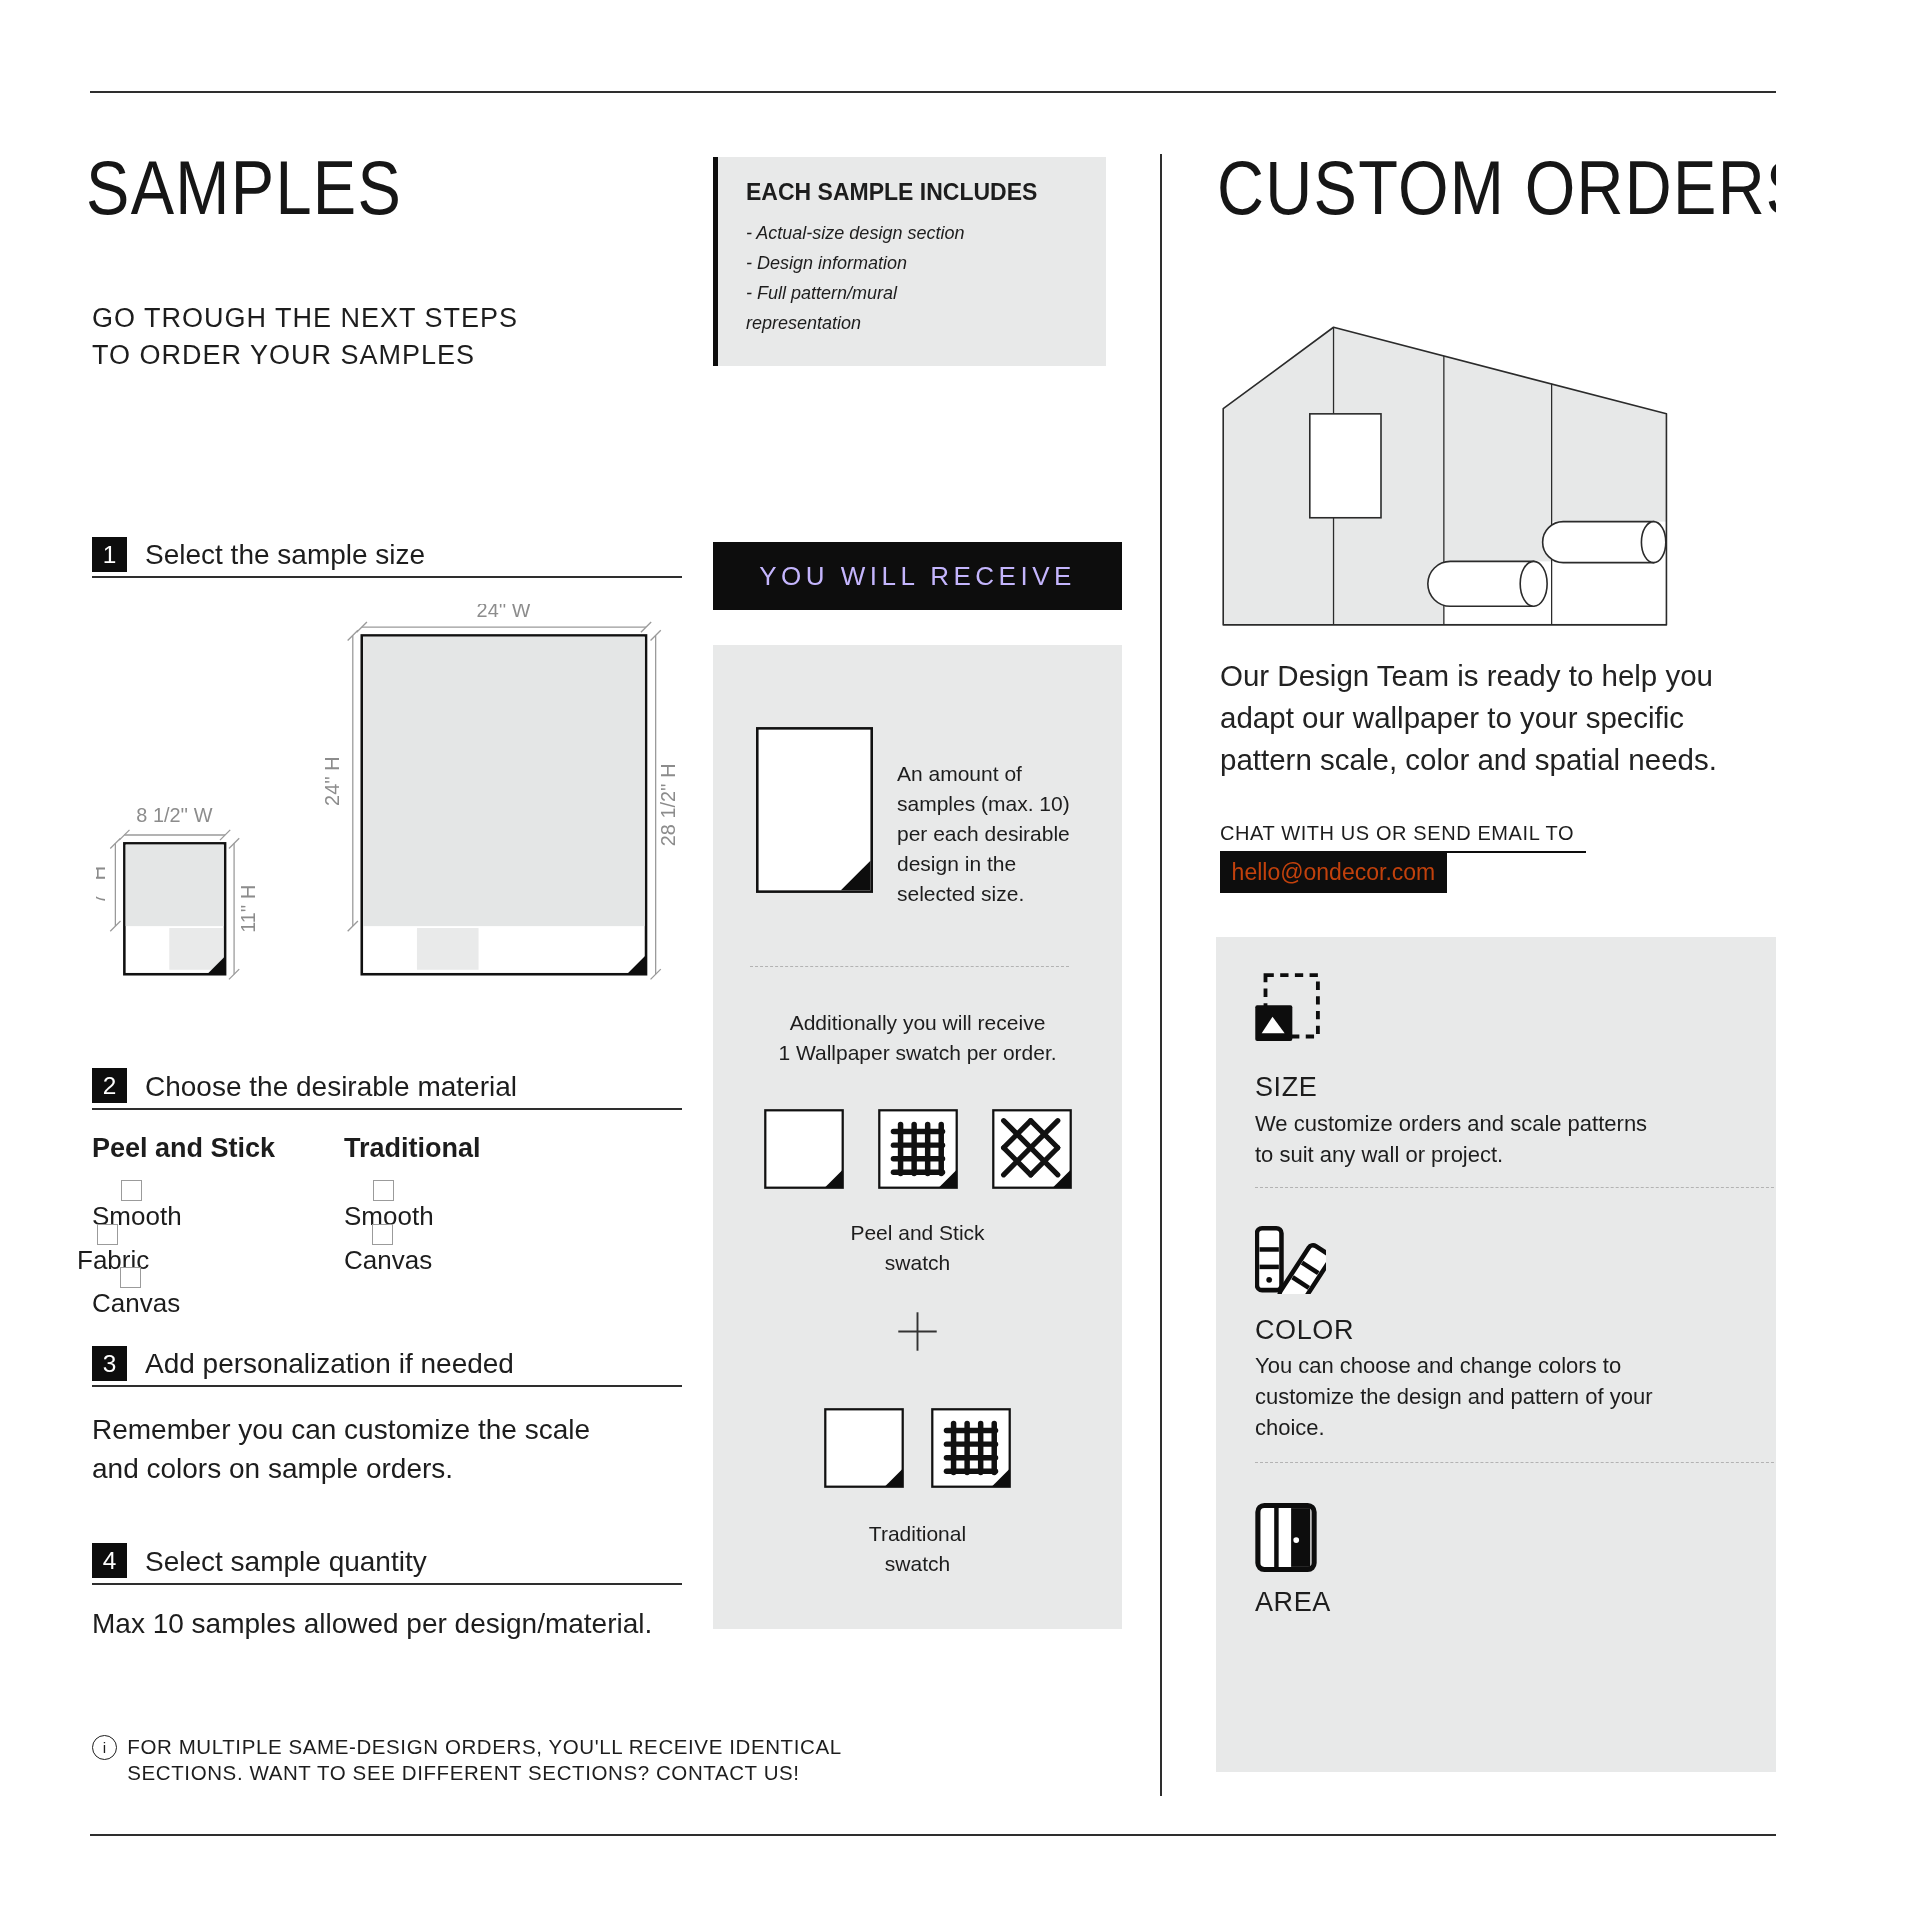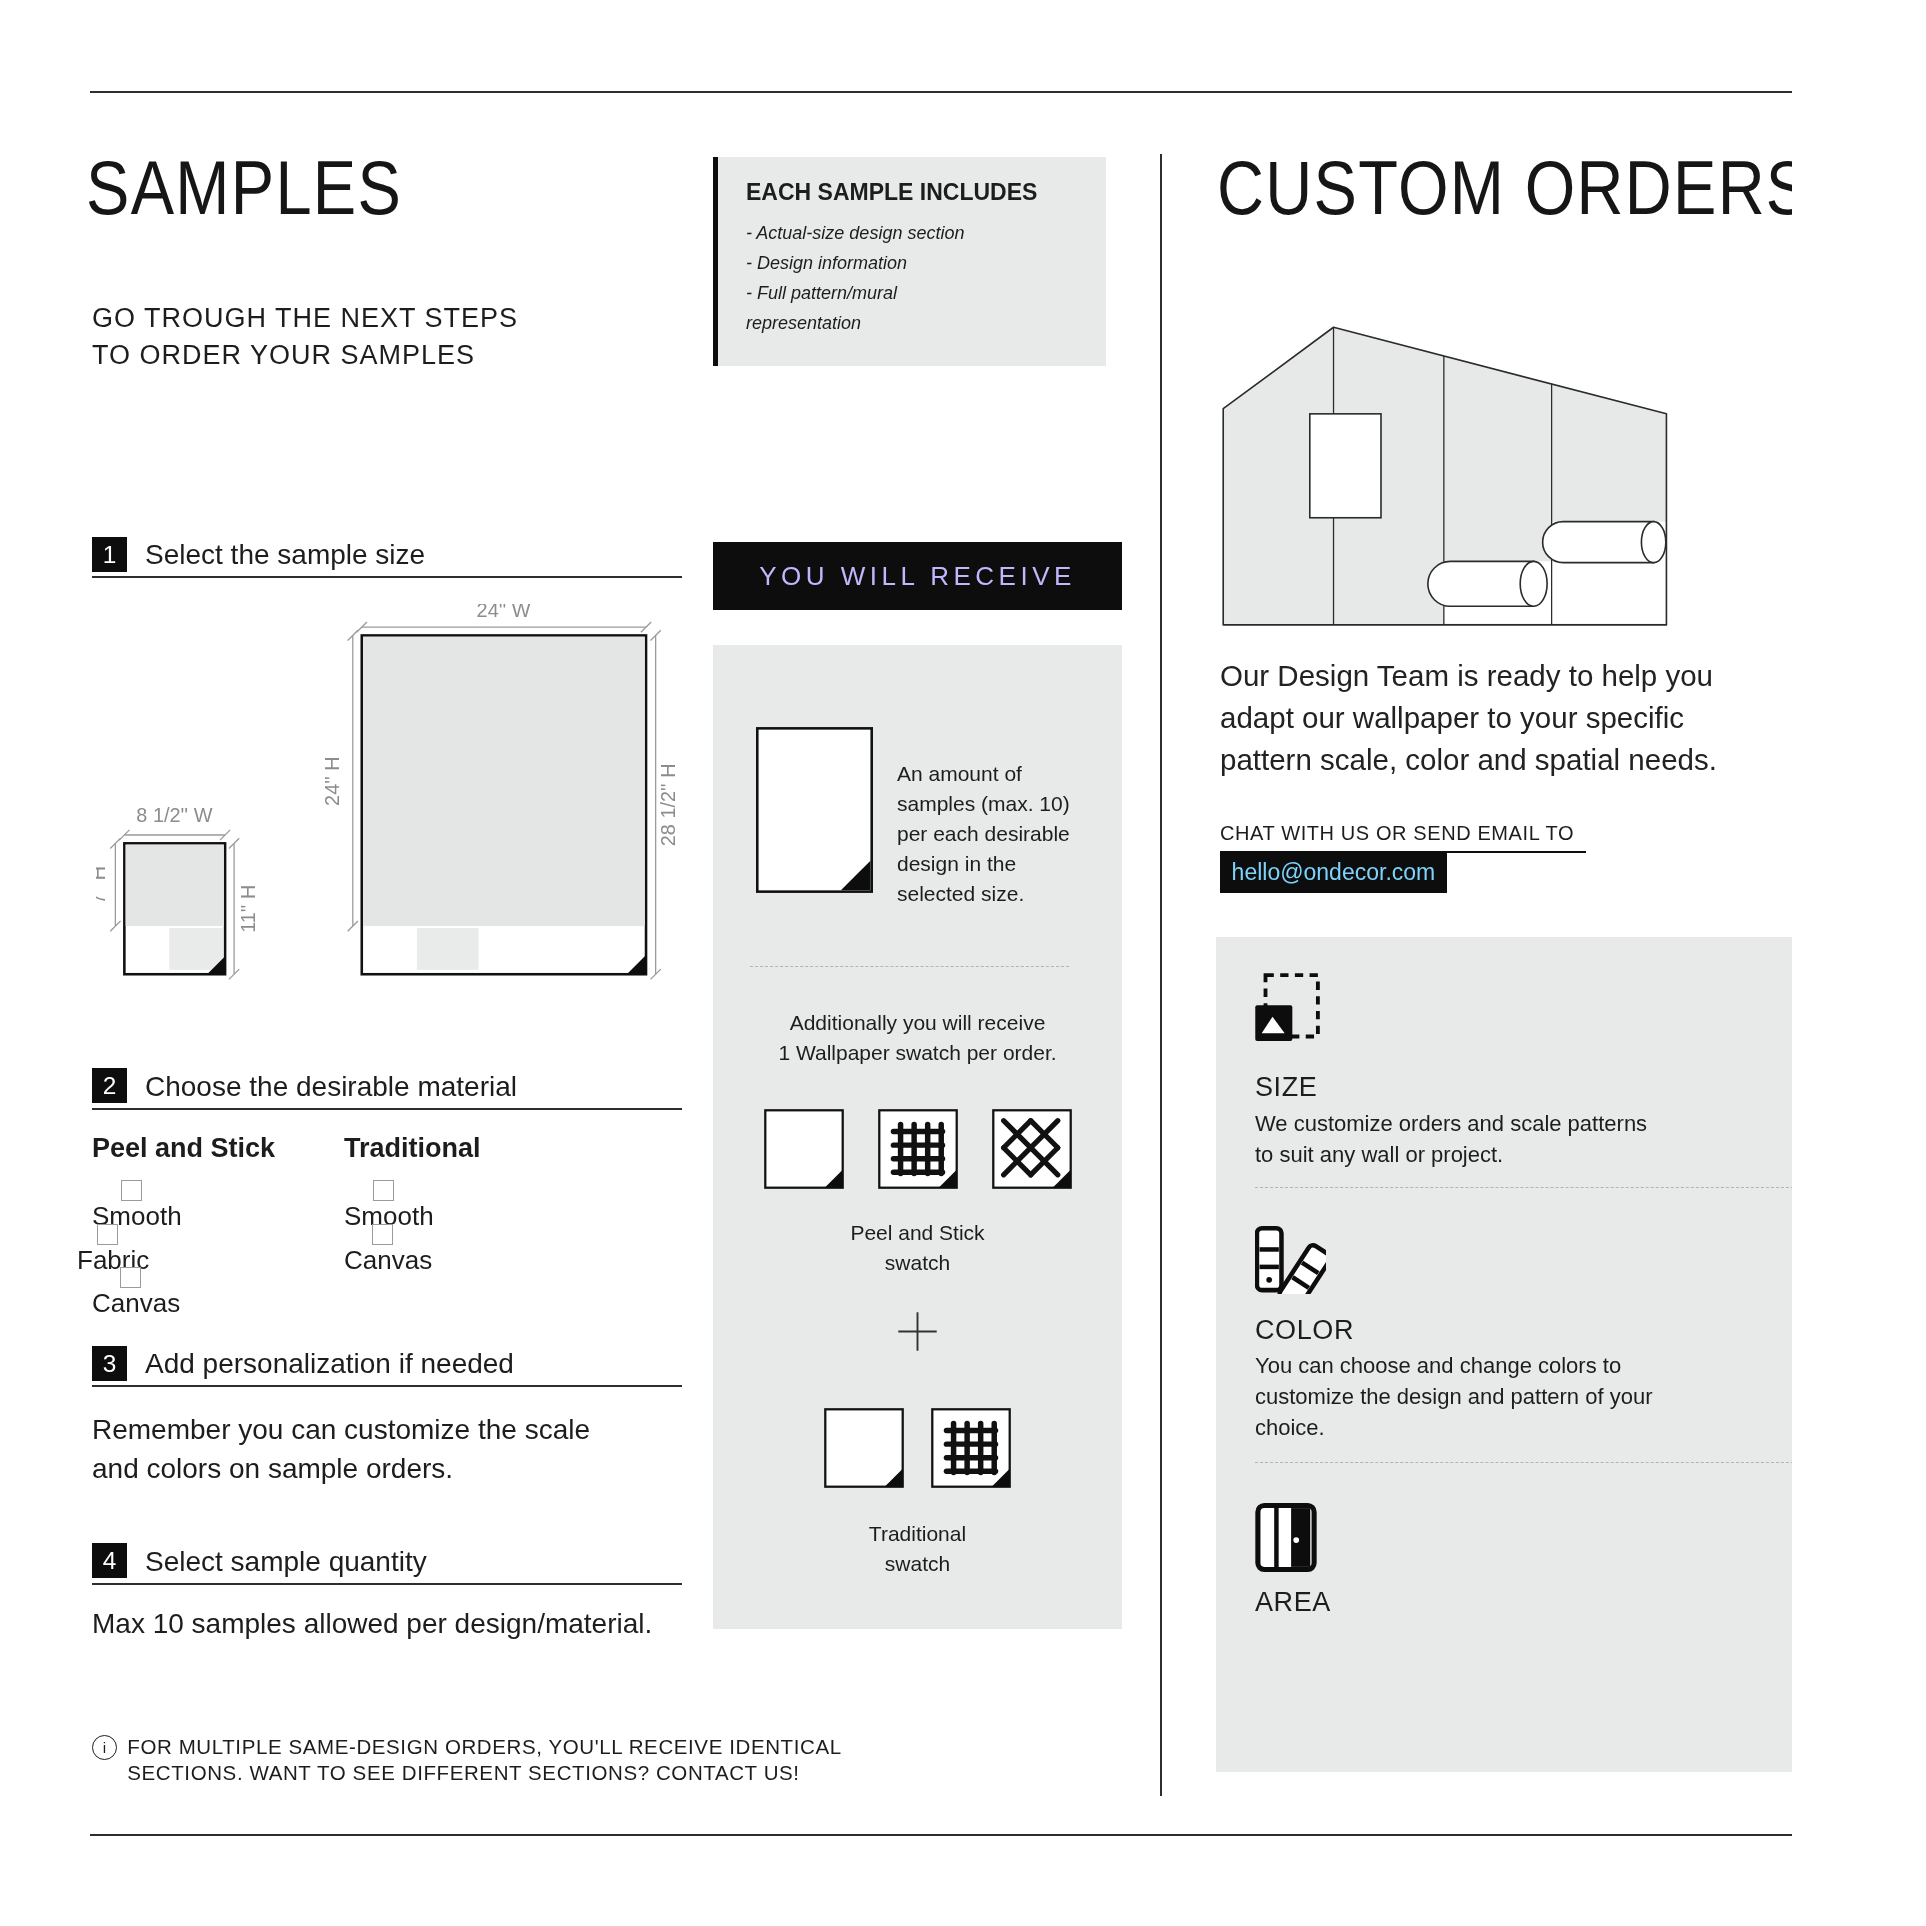--- a/index.html
+++ b/index.html
@@ -1,17 +1,17 @@
 <!DOCTYPE html>
 <html style="font-size:10.3px"><head>
 <meta charset="utf-8">
 <style>
   html,body{margin:0;padding:0;background:#fff;}
   #canvas{position:relative;width:1776px;height:1926px;background:#ffffff;
-          font-family:"Liberation Sans", sans-serif;color:#1d1d1d;overflow:hidden;padding-left:16px;}
+          font-family:"Liberation Sans", sans-serif;color:#1d1d1d;overflow:hidden;}
   .abs{position:absolute;}
   .rule{position:absolute;left:90px;width:1748px;height:1.9px;background:#2e2e2e;}
   .vdivider{position:absolute;left:1160px;top:154px;width:1.9px;height:1642px;background:#2e2e2e;}
   .big-title{font-size:65px;letter-spacing:1.3px;color:#161616;transform:scaleY(1.16);transform-origin:left top;white-space:nowrap;}
   .subtitle{font-size:27px;line-height:37px;letter-spacing:1px;white-space:pre-line;color:#1d1d1d;}
   .includes-box{position:absolute;left:713px;top:157px;width:393px;height:209px;background:#e8e9e9;
                 border-left:5.8px solid #0d0d0d;box-sizing:border-box;padding:22px 0 0 28px;}
   .includes-title{font-size:23px;font-weight:bold;margin-bottom:11.6px;}
   .includes-items{font-size:18px;line-height:30px;white-space:pre-line;font-style:italic;}
   .step-badge{position:absolute;width:35px;height:35px;background:#0d0d0d;color:#fff;
@@ -26,21 +26,21 @@
   .note{position:absolute;left:92px;top:1734px;display:flex;align-items:flex-start;}
   .info-circle{width:23px;height:23px;border:1.6px solid #1d1d1d;border-radius:50%;flex:none;
                display:flex;align-items:center;justify-content:center;font-size:15.4px;margin-top:1.3px;}
   .note-text{margin-left:10.3px;font-size:20.5px;line-height:26px;letter-spacing:0.6px;white-space:pre-line;}
   .banner{position:absolute;left:713px;top:542px;width:409px;height:68px;background:#0d0d0d;color:#c4b5fd;
           display:flex;align-items:center;justify-content:center;font-size:26px;letter-spacing:4.5px;white-space:nowrap;}
   .mid-panel{position:absolute;left:713px;top:645px;width:409px;height:984px;background:#e8e9e9;}
   .mid-text{font-size:21px;line-height:30px;white-space:pre-line;}
   .dashed{border-top:1.9px dashed #b3b3b3;height:0;}
   .center-text{text-align:center;width:100%;}
-  .chip{position:absolute;left:1220px;top:853px;background:#0d0d0d;color:#7dd3fc;font-size:23px;
+  .chip{position:absolute;left:1220px;top:853px;background:#0d0d0d;color:#c2410c;font-size:23px;
         padding:5.8px 11.6px 7px 11.6px;white-space:nowrap;}
   .chat-label{position:absolute;left:1220px;top:822px;font-size:20px;letter-spacing:0.6px;white-space:nowrap;}
   .chat-underline{position:absolute;left:1220px;top:851px;width:366px;height:1.9px;background:#0d0d0d;}
   .intro{position:absolute;left:1220px;top:655px;font-size:29.5px;line-height:42px;white-space:pre-line;color:#222;}
   .right-panel{position:absolute;left:1216px;top:937px;width:618px;height:835px;background:#e8e9e9;}
   .sec-head{position:absolute;font-size:27px;letter-spacing:0.6px;color:#1d1d1d;}
   .sec-text{position:absolute;font-size:22px;line-height:31px;white-space:pre-line;color:#1d1d1d;}
   .dim-text{fill:#8c8c8c;font-size:31px;font-family:"Liberation Sans",sans-serif;}
   svg{display:block;}
 </style>

